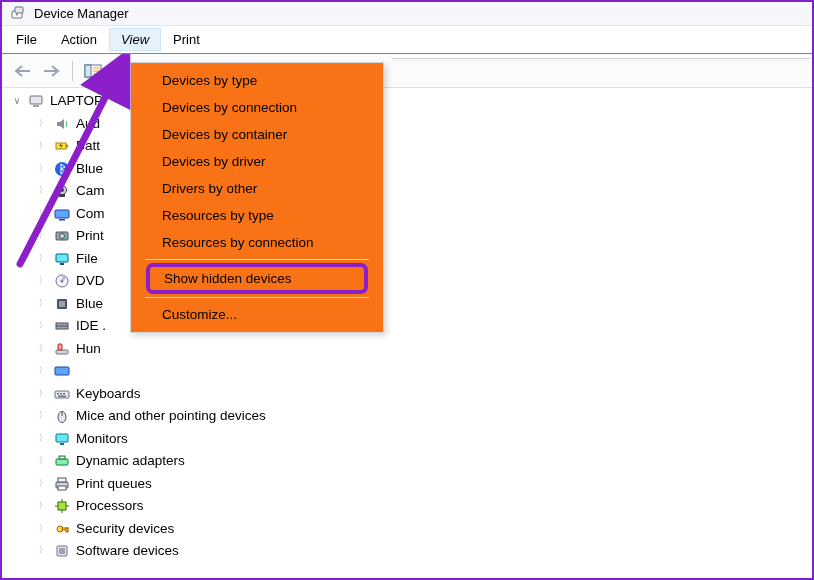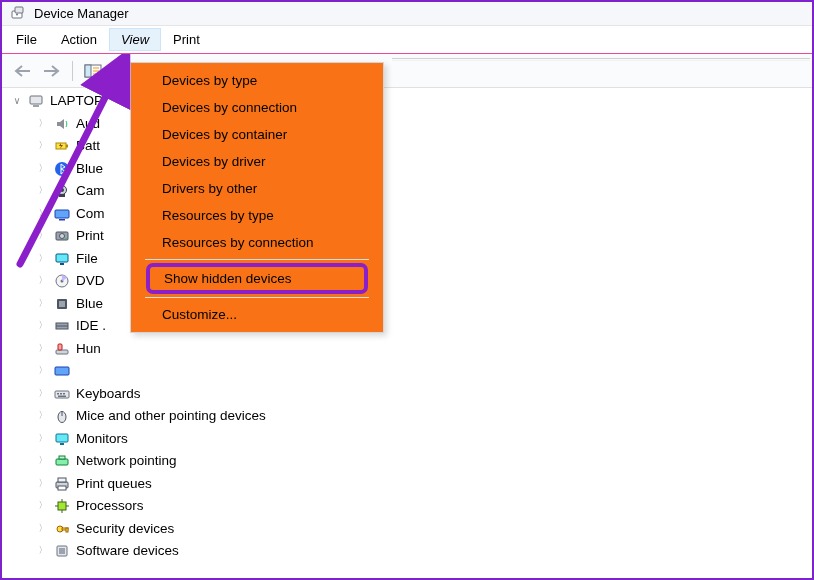--- a/index.html
+++ b/index.html
@@ -331,21 +331,21 @@
     <span>Monitors</span>
       </div>
       <div class="node child">
     <span class="twist closed"></span>
     <span class="icon">
           <svg viewBox="0 0 16 16">
             <rect x="2" y="6" width="12" height="6" rx="1" fill="#86efac" stroke="#15803d"></rect>
             <rect x="5" y="3" width="6" height="3" fill="#bbf7d0" stroke="#15803d"></rect>
           </svg>
         </span>
-    <span>Network pointing</span>
+    <span>Dynamic adapters</span>
       </div>
       <div class="node child">
     <span class="twist closed"></span>
     <span class="icon">
           <svg viewBox="0 0 16 16">
             <rect x="2" y="6" width="12" height="6" rx="1" fill="#d1d5db" stroke="#4b5563"></rect>
             <rect x="4" y="2" width="8" height="4" fill="#f3f4f6" stroke="#4b5563"></rect>
             <rect x="4" y="10" width="8" height="4" fill="#fff" stroke="#4b5563"></rect>
           </svg>
         </span>

